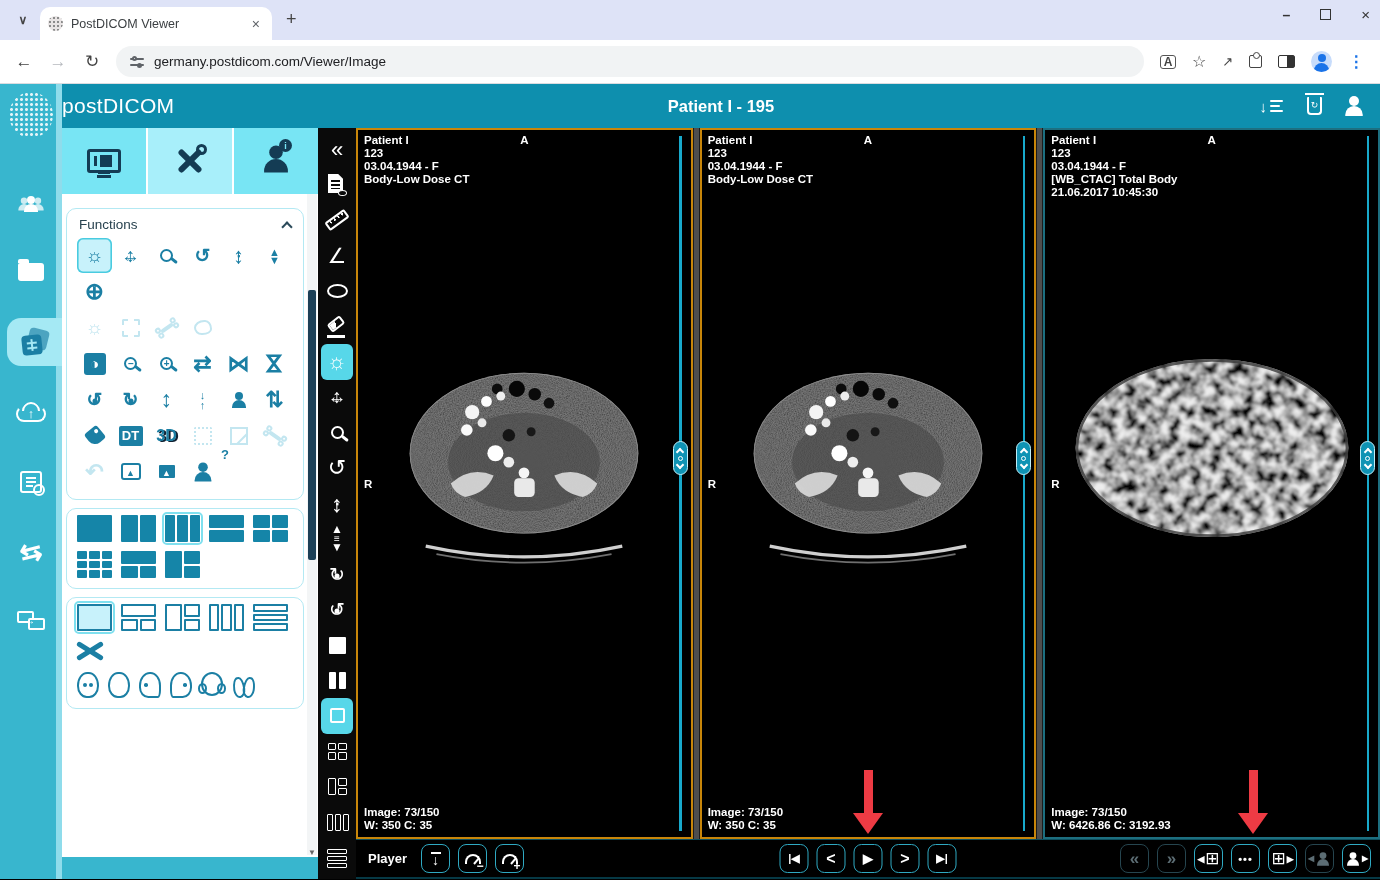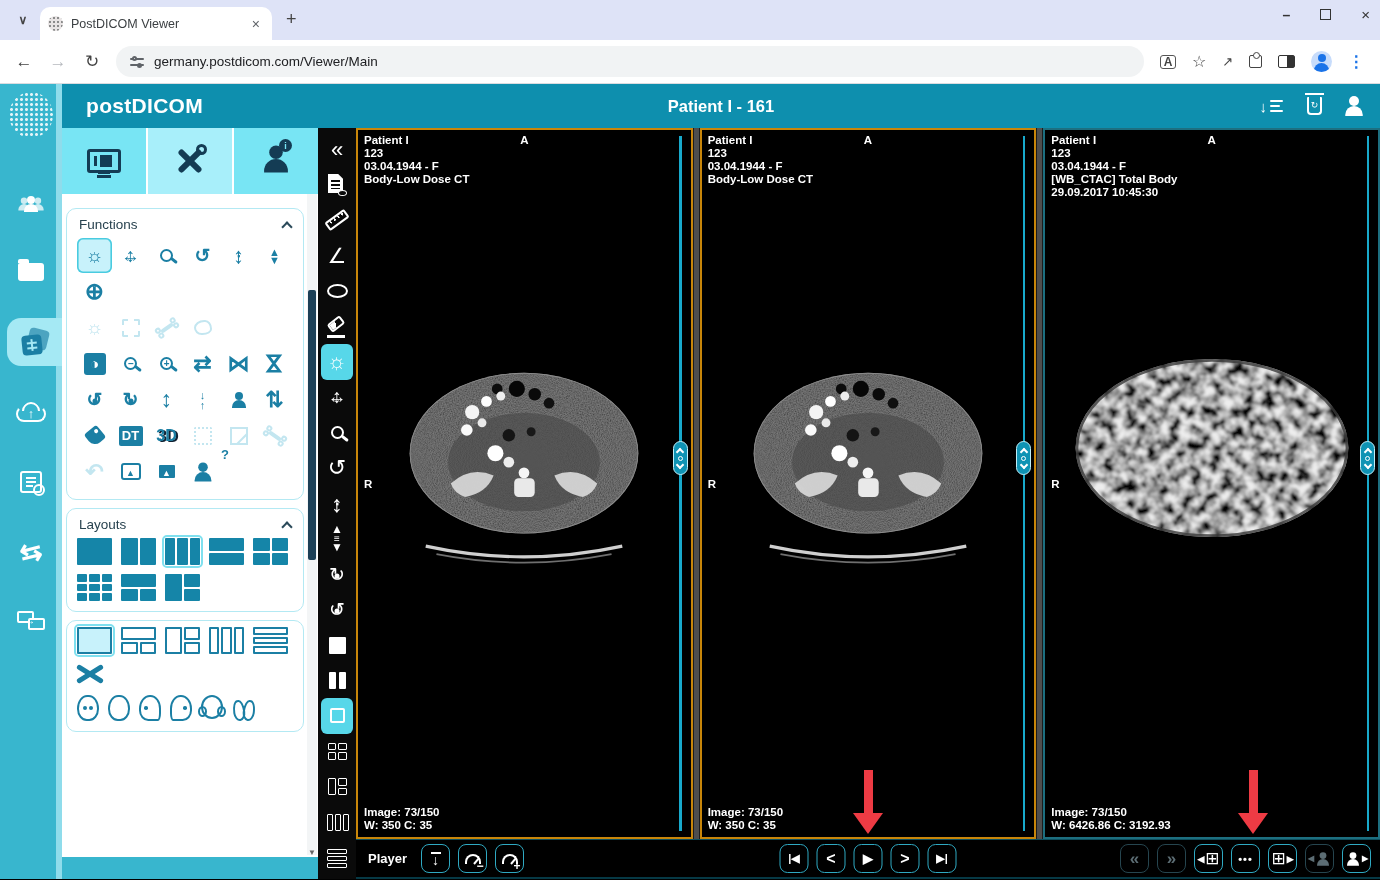--- a/index.html
+++ b/index.html
@@ -78,21 +78,21 @@
      linear-gradient(#fff 0 0) 4px 12px/7px 2px no-repeat}
   .listsearch::after{content:'';position:absolute;right:-5px;bottom:-5px;width:8px;height:8px;border:2.5px solid #fff;border-radius:50%}
   .syncar{font-size:26px;font-weight:700;transform:rotate(-14deg)}
   .remote{position:relative;width:28px;height:22px}
   .remote i{position:absolute;width:17px;height:12px;border:2px solid #fff;border-radius:2px}
   .remote .r1{left:0;top:0}.remote .r2{right:0;bottom:3px;background:var(--sb)}
   .remote::after{content:'↔';position:absolute;left:8px;top:4px;color:#fff;font-size:10px;z-index:2}
   
   .main-col{flex:1;display:flex;flex-direction:column;min-width:0}
   .app-header{height:44px;background:var(--teal);display:flex;align-items:center;position:relative;flex:none}
-  .logo{color:#fff;font-size:21px;font-weight:700;letter-spacing:.3px;margin-left:24px}
+  .logo{color:#fff;font-size:21px;font-weight:400;letter-spacing:.3px;margin-left:0}
   .hd-title{position:absolute;left:50%;transform:translateX(-50%);color:#fff;font-size:16.5px;font-weight:700}
   .hd-icons{margin-left:auto;display:flex;gap:24px;align-items:center;margin-right:18px;color:#fff}
   .sortdl{display:flex;gap:3px;align-items:center}
   .sortdl .ar{font-size:15px;font-weight:700}
   .sortdl .bars{display:flex;flex-direction:column;gap:2.5px}
   .sortdl .bars i{height:2.5px;background:#fff;border-radius:1px}
   .sortdl .b1{width:13px}.sortdl .b2{width:10px}.sortdl .b3{width:13px}
   .trash{width:15px;height:18px;border:2.2px solid #fff;border-top:none;border-radius:1px 1px 4px 4px;position:relative;display:flex;align-items:center;justify-content:center}
   .trash::before{content:'';position:absolute;top:-4.5px;left:-4px;right:-4px;height:2.2px;background:#fff}
   .trash i{color:#fff;font-size:9px;font-style:normal}
@@ -328,21 +328,21 @@
 </div>
 <div class="addr-row">
   <span class="nav-ic">←</span>
   <span class="nav-ic dis">→</span>
   <span class="nav-ic">↻</span>
   <div class="url-pill">
     <span class="tune">
         <i class="t1"></i>
         <i class="t2"></i>
       </span>
-    <span class="url-text">germany.postdicom.com/Viewer/Main</span>
+    <span class="url-text">germany.postdicom.com/Viewer/Image</span>
   </div>
   <div class="addr-right">
     <span class="tr-ic">A</span>
     <span class="star">☆</span>
     <span class="nav-ic" style="width:auto;font-size:13px">↗</span>
     <span class="puzzle"></span>
     <span class="sidepanel"></span>
     <span class="avatar-b"></span>
     <span class="kebab">⋮</span>
   </div>
@@ -384,21 +384,21 @@
           <i class="r1"></i>
           <i class="r2"></i>
         </span>
     </div>
   </div>
 
   <div class="main-col">
 
     <div class="app-header">
       <span class="logo">postDICOM</span>
-      <span class="hd-title">Patient I - 161</span>
+      <span class="hd-title">Patient I - 195</span>
       <div class="hd-icons">
         <span class="sortdl">
           <span class="ar">↓</span>
           <span class="bars">
               <i class="b1"></i>
               <i class="b2"></i>
               <i class="b3"></i>
             </span>
         </span>
         <span class="trash">
@@ -543,24 +543,20 @@
                   </span>
                 </span>
               <span class="fn pq">
                   <span class="person"></span>
                   <i>?</i>
                 </span>
             </div>
           </div>
 
           <div class="section">
-            <div class="sec-head">
-              <span class="sec-title">Layouts</span>
-              <span class="chev"></span>
-            </div>
             <div class="lay-row">
               <span class="lt">
                   <i></i>
                 </span>
               <span class="lt c2">
                   <i></i>
                   <i></i>
                 </span>
               <span class="lt c3 sel">
                   <i></i>
@@ -791,21 +787,21 @@
               </div>
           </div>
           <div class="vp-sep"></div>
 
           <div class="viewport vp3">
             <div class="ovl tl">
               <div>Patient I</div>
               <div>123</div>
               <div>03.04.1944 - F</div>
               <div>[WB_CTAC] Total Body</div>
-              <div>29.09.2017 10:45:30</div>
+              <div>21.06.2017 10:45:30</div>
             </div>
             <div class="ovl tc">A</div>
             <div class="ovl ml">R</div>
             <div class="ovl bl">
               <div>Image: 73/150</div>
               <div>W: 6426.86 C: 3192.93</div>
             </div>
             <svg class="scan" width="300" height="218" style="top:45%">
                 <use href="#pet-scan"></use>
               </svg>

